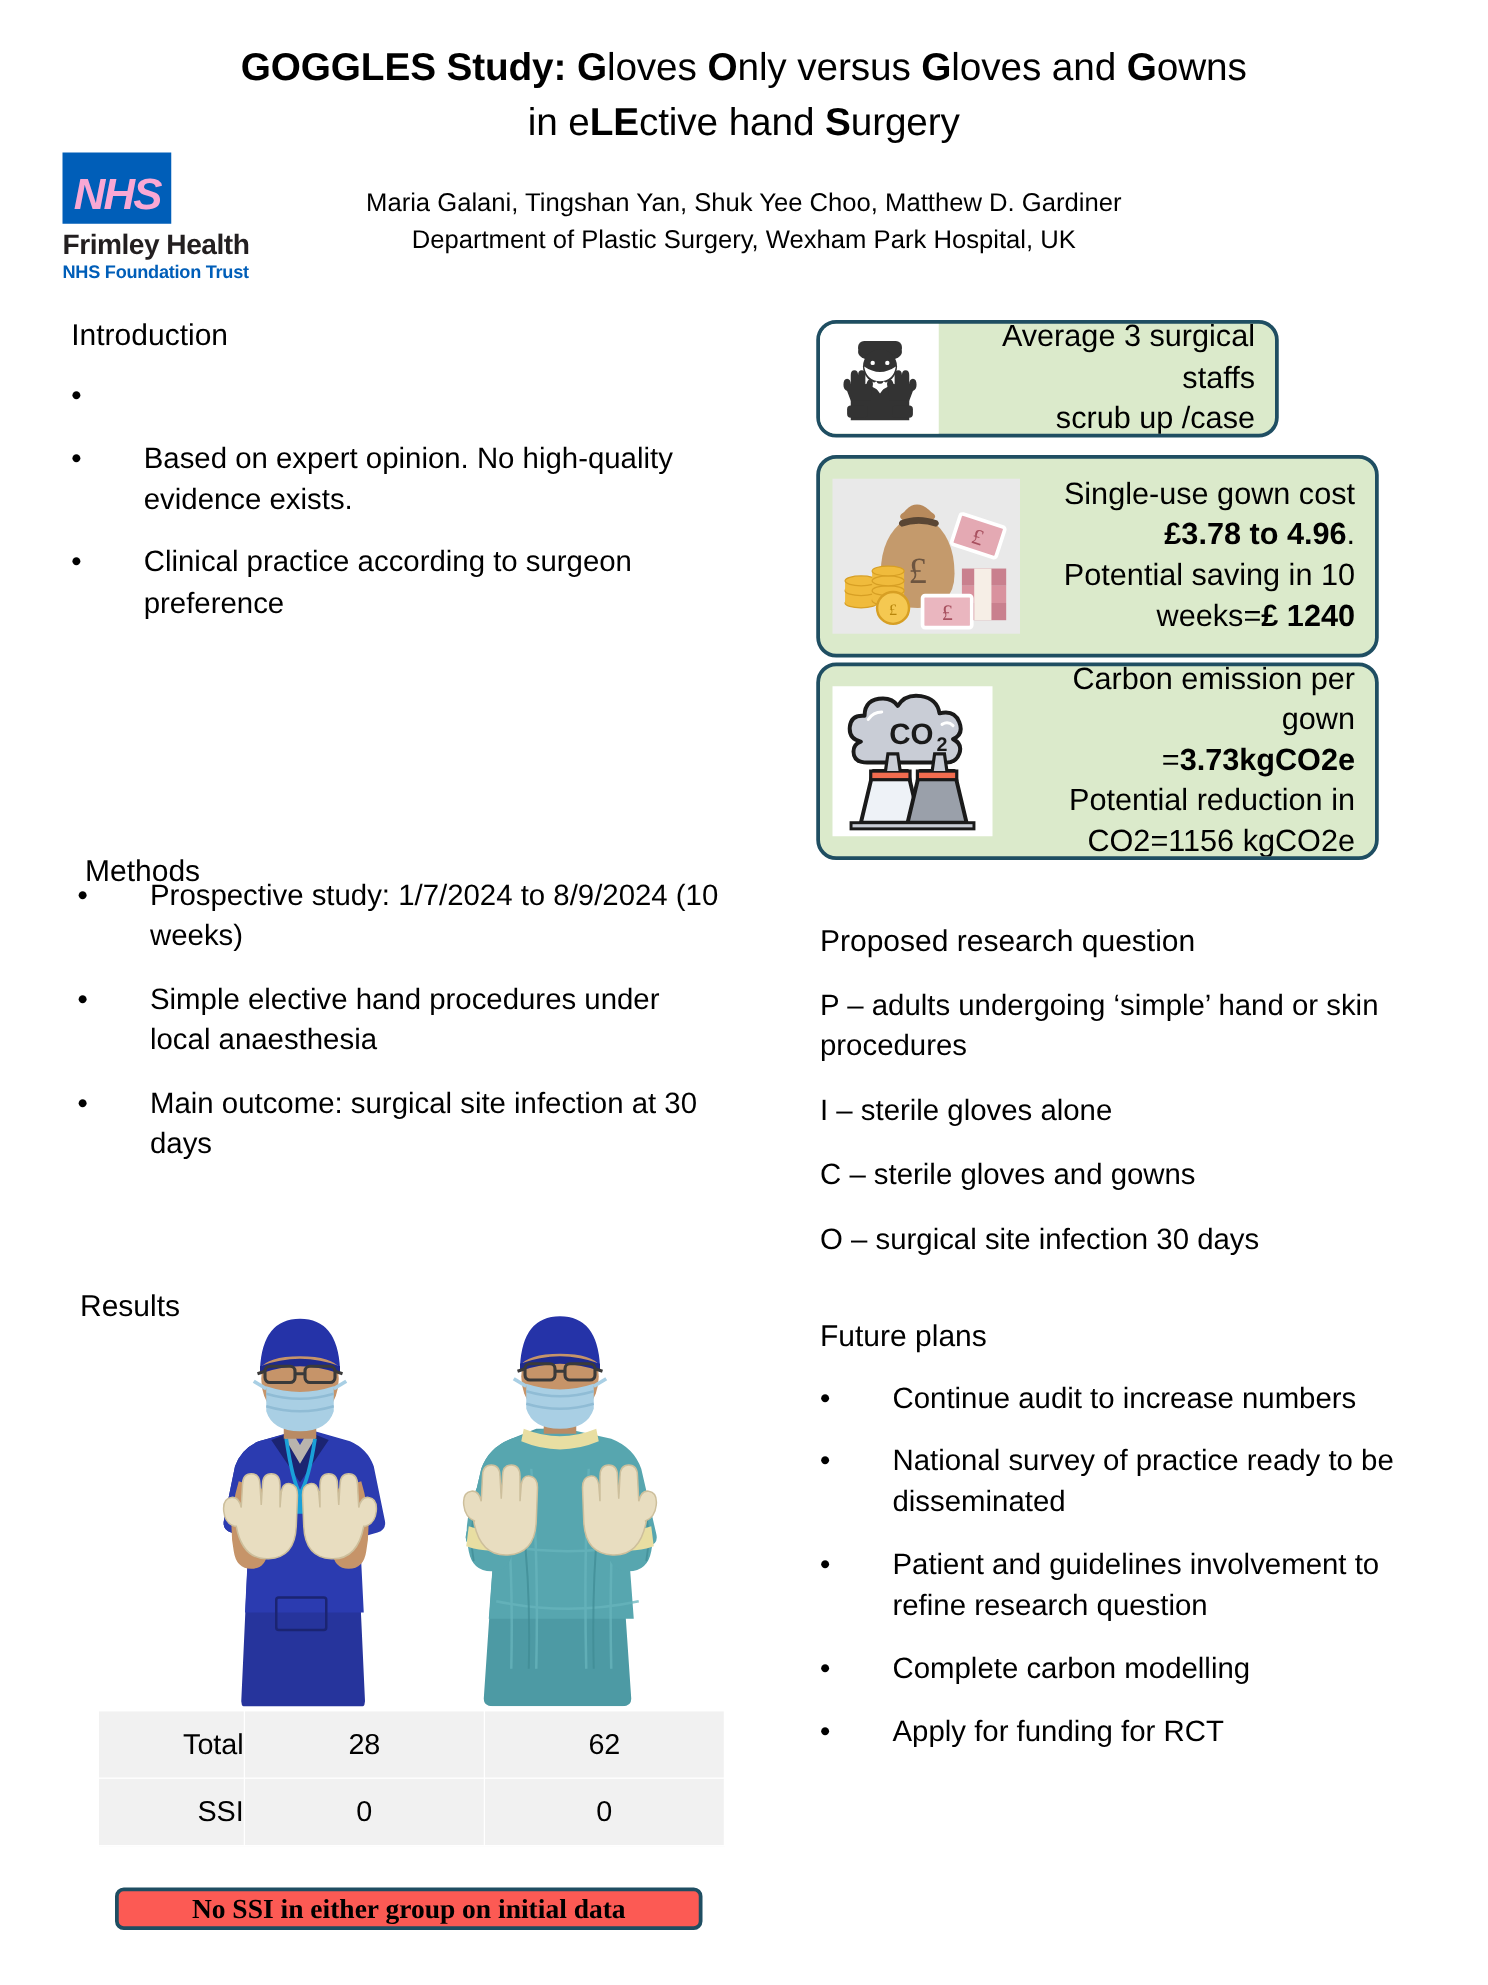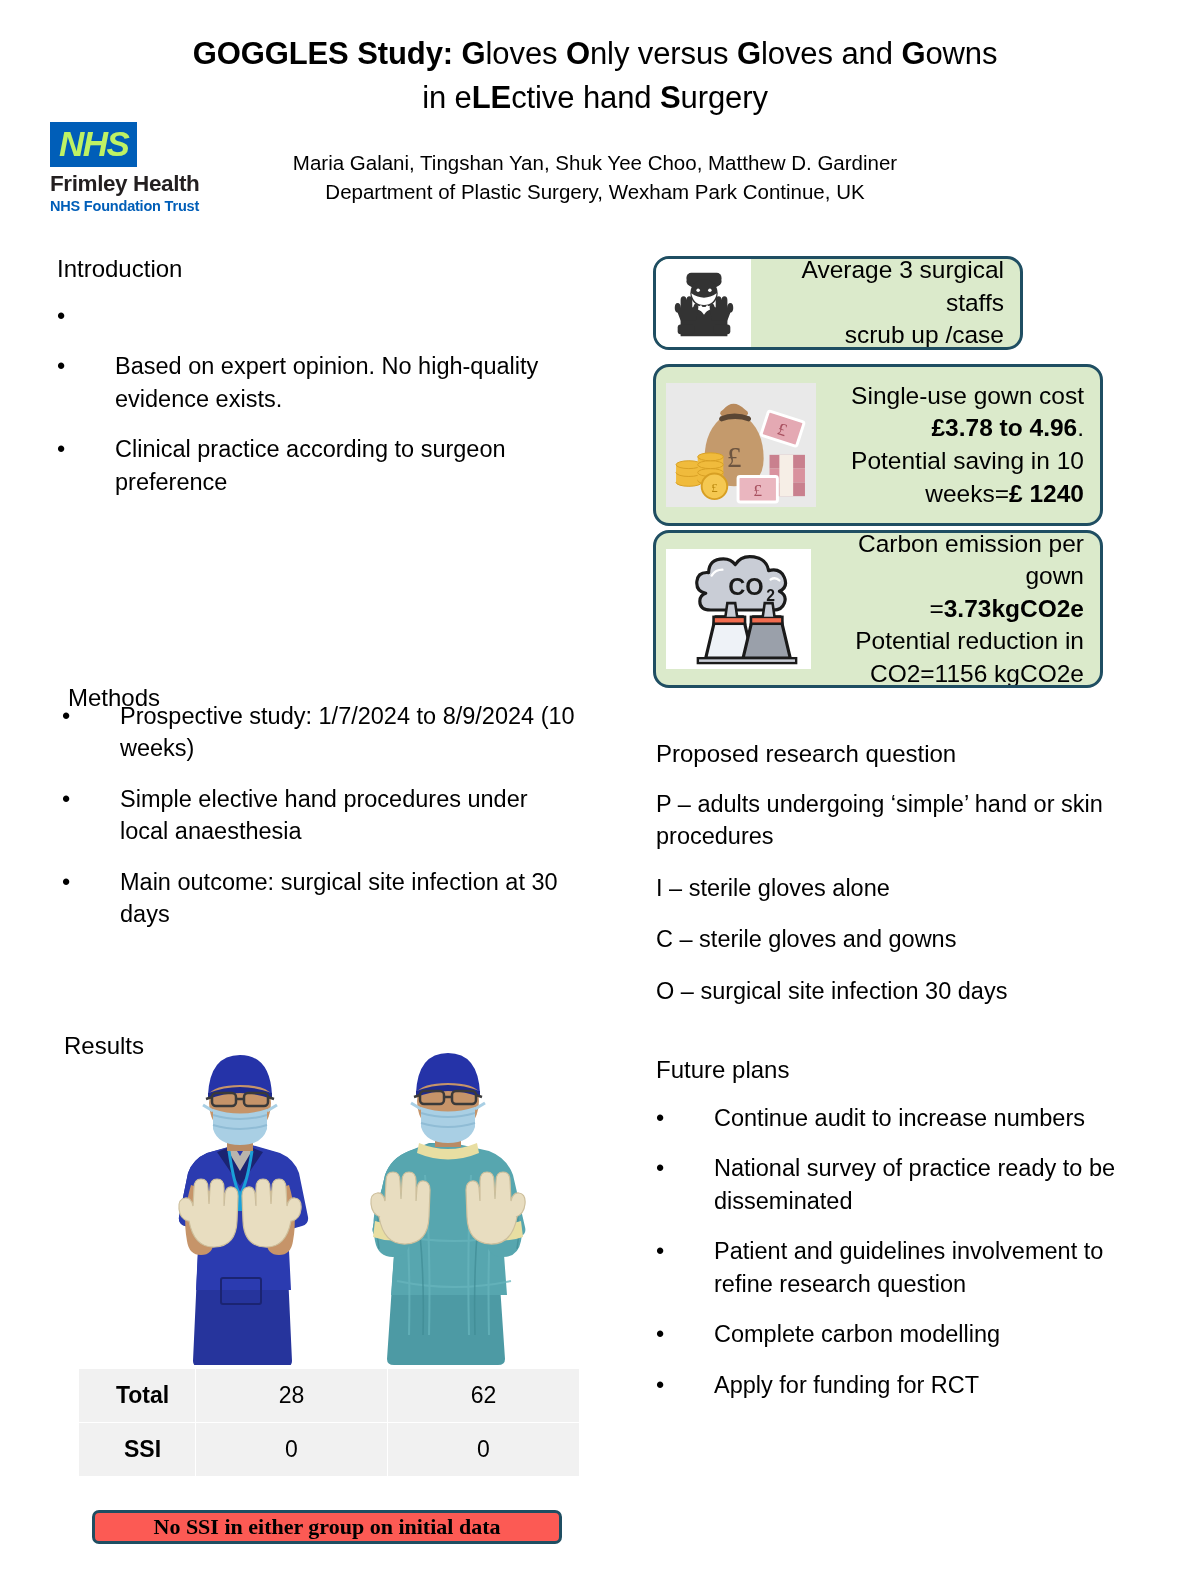--- a/index.html
+++ b/index.html
@@ -35,26 +35,26 @@
   
   .nhs-logo {
     position: absolute;
     left: 50px;
     top: 122px;
     width: 178px;
   }
   .nhs-badge {
     display: inline-block;
     background: #005eb8;
-    color: #bef264;
+    color: #f9a8d4;
     font-weight: bold;
     font-style: italic;
     font-size: 35px;
     line-height: 40px;
-    padding: 2px 9px 3px 9px;
+    padding: 14px 9px 3px 9px;
     letter-spacing: -1.5px;
     font-family: "Liberation Sans", sans-serif;
   }
   .nhs-trust-name {
     font-weight: bold;
     font-size: 22.5px;
     line-height: 26px;
     color: #231f20;
     margin-top: 4px;
     letter-spacing: -0.4px;
@@ -160,22 +160,22 @@
   }
   .res-table td {
     background: #f1f1f1;
     border: 1px solid #ffffff;
     height: 53px;
     font-size: 23px;
     text-align: center;
     padding: 0;
   }
   .res-table td.rowlabel {
-    text-align: center;
-    font-weight: bold;
+    text-align: right;
+    font-weight: normal;
     padding-left: 11px;
     width: 105px;
   }
 
   
   .red-banner {
     position: absolute;
     left: 92px;
     top: 1510px;
     width: 470px;
@@ -204,21 +204,21 @@
   </div>
 
   <div class="nhs-logo">
     <div class="nhs-badge">NHS</div>
     <div class="nhs-trust-name">Frimley Health</div>
     <div class="nhs-trust-sub">NHS Foundation Trust</div>
   </div>
 
   <div class="authors">
     <div>Maria Galani, Tingshan Yan, Shuk Yee Choo, Matthew D. Gardiner</div>
-    <div>Department of Plastic Surgery, Wexham Park Continue, UK</div>
+    <div>Department of Plastic Surgery, Wexham Park Hospital, UK</div>
   </div>
 
   <div class="sec-head" style="left:57px; top:255px;">Introduction</div>
   <div class="bullets" id="intro-bullets" style="left:57px; top:300px; width:505px;">
       <div class="bullet">
         <span class="dot">•</span>
       </div>
       <div class="bullet">
         <span class="dot">•</span>
         <span class="btext">Based on expert opinion. No high-quality evidence exists.</span>
@@ -444,21 +444,21 @@
     </div>
     <div class="ctext">
         <div><span>Single-use gown cost</span></div>
         <div><b>£3.78 to 4.96</b><span>.</span></div>
         <div><span>Potential saving in 10</span></div>
         <div><span>weeks=</span><b>£ 1240</b></div>
       </div>
   </div>
 
   <div class="callout" id="callout-2" style="left:653px; top:530px; width:450px; height:158px;">
-    <div class="icon-box" style="width:128px; background:#ffffff; align-self:center; height:120px; margin-left:10px;padding-left:17px;">
+    <div class="icon-box" style="width:128px; background:#ffffff; align-self:center; height:120px; margin-left:10px;">
       <svg viewBox="0 0 128 120" width="126" height="118">
         <rect x="0" y="0" width="128" height="120" fill="#ffffff"></rect>
 
         <path d="M22 44 q-10 -2 -9 -12 q1 -10 12 -9 q0 -14 15 -14 q8 0 12 6 q6 -10 19 -8 q13 2 15 14 q12 -3 16 7 q4 10 -5 14 q8 4 5 12 q-3 8 -13 7 l-62 0 q-11 0 -11 -9 q0 -6 6 -8 z" fill="#c9cdd6" stroke="#1a1a1a" stroke-width="3.2" stroke-linejoin="round"></path>
         <path d="M28 26 q4 -6 11 -6" fill="none" stroke="#ffffff" stroke-width="2.4" stroke-linecap="round"></path>
         <path d="M88 30 q5 -3 9 1" fill="none" stroke="#ffffff" stroke-width="2.4" stroke-linecap="round"></path>
         <text x="63" y="46" font-family="Liberation Sans, sans-serif" font-weight="bold" font-size="24" fill="#1a1a1a" text-anchor="middle">CO</text>
         <text x="88" y="52" font-family="Liberation Sans, sans-serif" font-weight="bold" font-size="16" fill="#1a1a1a" text-anchor="middle">2</text>
 
         <path d="M32 68 l28 0 10 42 -48 0 z" fill="#eef2f7" stroke="#1a1a1a" stroke-width="3.2" stroke-linejoin="round"></path>

